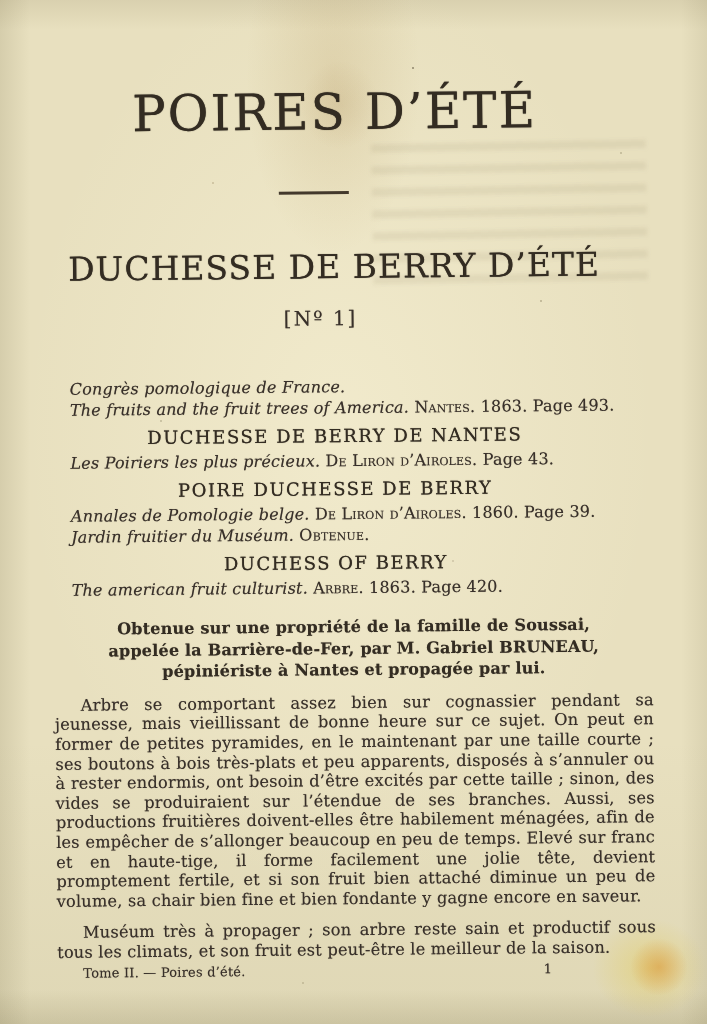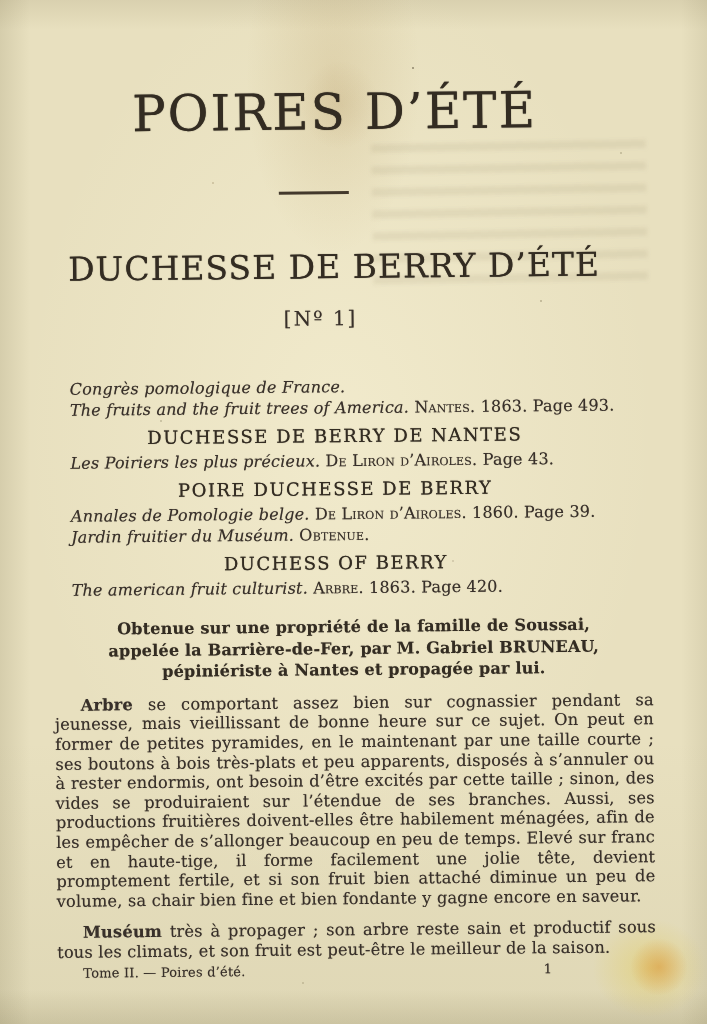--- a/index.html
+++ b/index.html
@@ -93,21 +93,21 @@
     text-shadow:0 0 0.7px rgba(51,44,34,0.85);
   }
   .origin-note{
     margin:18px auto 0;max-width:545px;text-align:center;
     font-weight:bold;font-size:16px;line-height:21.5px;color:#332c22;
   }
   .body-para{
     margin:12px 0 0;font-size:16.2px;line-height:19.6px;
     text-align:justify;text-indent:26px;
   }
-  .body-para .lead{font-weight:bold;}
+  .body-para .lead{font-weight:normal;}
   .page-footer{
     display:flex;justify-content:space-between;align-items:baseline;
     margin-top:3px;padding-left:26px;padding-right:104px;
     font-size:13px;
   }
 </style>
 </head>
 <body>
 
 <div class="overlay vignette"></div>

